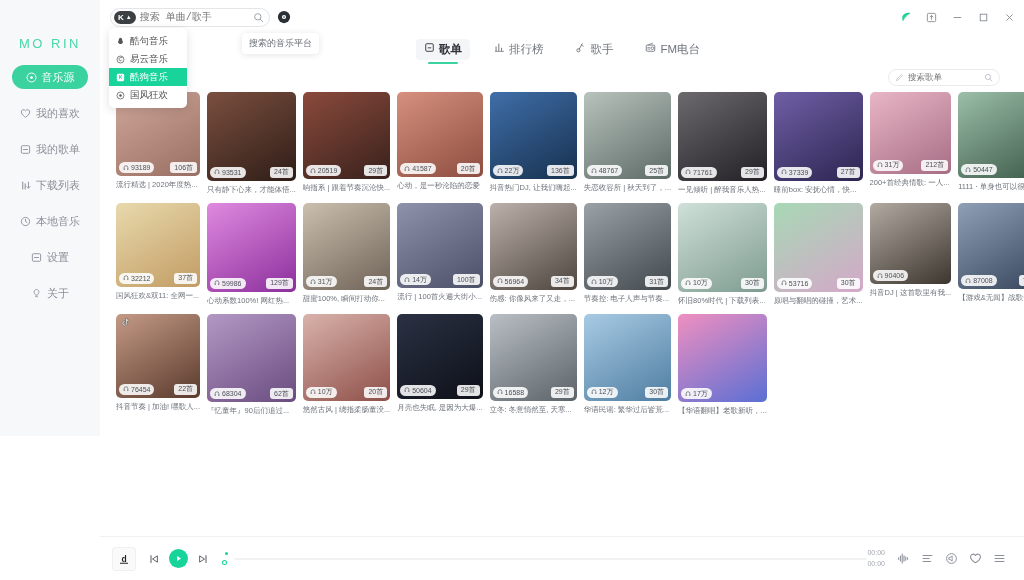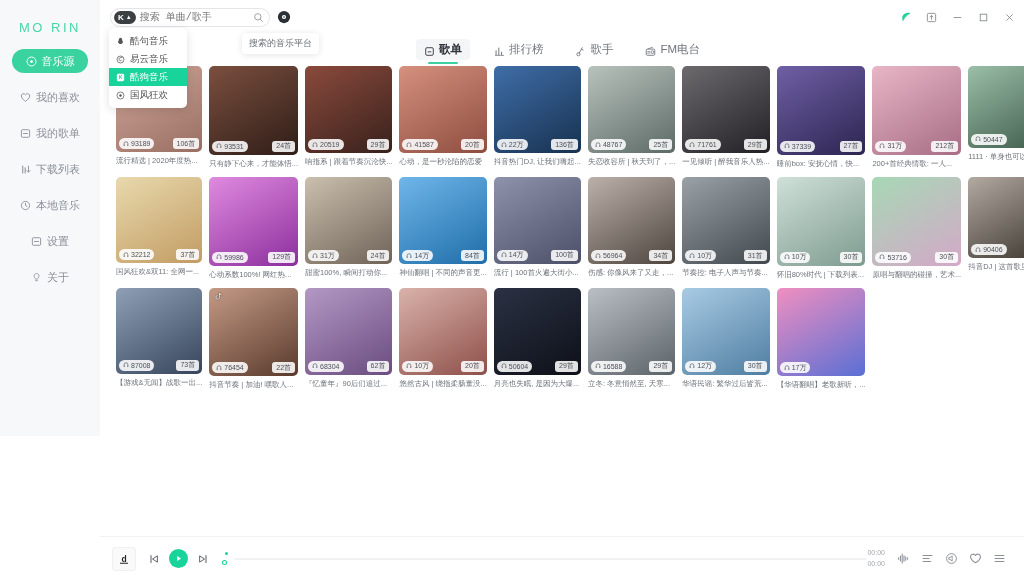--- a/index.html
+++ b/index.html
@@ -8,21 +8,21 @@
     font-family:"Liberation Sans","DejaVu Sans",sans-serif;
     background:#ffffff; color:#333; font-size:12px;
     -webkit-font-smoothing:antialiased;
   }
   .app { width:1024px; height:580px; display:flex; position:relative; background:#fff; }
 
   
   .sidebar {
     width:100px; height:436px; background:#f7f8fa;
     display:flex; flex-direction:column; align-items:center;
-    padding-top:12px; flex:0 0 100px; position:relative; z-index:5;
+    padding-top:28px; flex:0 0 100px; position:relative; z-index:5;
   }
   .logo { font-size:13px; letter-spacing:2.5px; color:#49d6a8; font-weight:500;
           margin:8px 0 14px 0; user-select:none; }
   .nav-item {
     width:76px; height:24px; border-radius:12px;
     display:flex; align-items:center; justify-content:center;
     gap:5px; margin-bottom:12px; color:#8a8f99; font-size:11px;
     cursor:pointer; white-space:nowrap;
   }
   .nav-item.active { background:#3ad29f; color:#fff; }
@@ -66,21 +66,21 @@
   .dd-ic svg { width:9px; height:9px; display:block; }
 
   .tooltip {
     position:absolute; top:33px; left:142px; background:#fff; color:#6b7077;
     font-size:9px; padding:4px 7px; border-radius:4px;
     box-shadow:0 1px 7px rgba(0,0,0,.11); z-index:30; white-space:nowrap;
   }
 
   
   .tabbar { height:30px; display:flex; align-items:center; justify-content:center; gap:16px; position:relative; }
-  .tab { display:flex; align-items:flex-end; gap:4px; font-size:11.5px; color:#6f747c;
+  .tab { display:flex; align-items:flex-start; gap:4px; font-size:11.5px; color:#6f747c;
          padding:3px 8px; border-radius:4px; cursor:pointer; white-space:nowrap; }
   .tab.active { background:#f4f5f7; color:#2d3138; font-weight:bold; }
   .tab-ic { width:11px; height:11px; display:inline-flex; flex:0 0 11px; }
   .tab-ic svg { width:11px; height:11px; display:block; }
   .tab-underline { position:absolute; bottom:-2px; left:0; width:30px; height:2px; background:#3ad29f; border-radius:1px; }
 
   
   .content-search-row { height:26px; display:flex; justify-content:flex-end; padding-right:24px; align-items:center; }
   .content-search {
     width:112px; height:17px; border:1px solid #e8eaec; border-radius:9px;
@@ -354,20 +354,36 @@
               <rect x="1.8" y="4.5" width="12.4" height="9" rx="1.6" stroke="currentColor" stroke-width="1.3"></rect>
               <circle cx="10.8" cy="9" r="2" stroke="currentColor" stroke-width="1.2"></circle>
               <path d="M4 8.2h3M4 10.4h3" stroke="currentColor" stroke-width="1.1" stroke-linecap="round"></path>
               <path d="M4.5 4.2 11 1.8" stroke="currentColor" stroke-width="1.1" stroke-linecap="round"></path>
             </svg>
           </span>
         <span>FM电台</span>
       </div>
     </div>
 
+    <div class="content-search-row">
+      <div class="content-search">
+        <span class="cs-ic">
+            <svg viewBox="0 0 16 16" fill="none">
+              <path d="M11.4 2.6 13.4 4.6 5.4 12.6 2.6 13.4 3.4 10.6 11.4 2.6Z" stroke="currentColor" stroke-width="1.3" stroke-linejoin="round"></path>
+            </svg>
+          </span>
+        <input value="" placeholder="搜索歌单" style="">
+        <span class="cs-ic">
+            <svg viewBox="0 0 16 16" fill="none">
+              <circle cx="7" cy="7" r="4.6" stroke="currentColor" stroke-width="1.5"></circle>
+              <path d="M10.4 10.4 14 14" stroke="currentColor" stroke-width="1.5" stroke-linecap="round"></path>
+            </svg>
+          </span>
+      </div>
+    </div>
 
     <div class="grid-wrap">
       <div class="grid" id="grid">
           <div class="card">
             <div class="cover" style="background:linear-gradient(150deg,#cfa79a,#9a6f63)">
               <span class="badge-play">
                 <svg viewBox="0 0 16 16" fill="none">
                   <path d="M3 10V7a5 5 0 0 1 10 0v3" stroke="currentColor" stroke-width="1.6" stroke-linecap="round"></path>
                   <rect x="1.8" y="9.2" width="2.6" height="4" rx="1.3" fill="currentColor"></rect>
                   <rect x="11.6" y="9.2" width="2.6" height="4" rx="1.3" fill="currentColor"></rect>
@@ -537,34 +553,20 @@
                 <svg viewBox="0 0 16 16" fill="none">
                   <path d="M3 10V7a5 5 0 0 1 10 0v3" stroke="currentColor" stroke-width="1.6" stroke-linecap="round"></path>
                   <rect x="1.8" y="9.2" width="2.6" height="4" rx="1.3" fill="currentColor"></rect>
                   <rect x="11.6" y="9.2" width="2.6" height="4" rx="1.3" fill="currentColor"></rect>
                 </svg>
                 <b style="font-weight:500">31万</b>
               </span>
               <span class="badge-count">24首</span>
             </div>
             <div class="card-title" title="甜蜜100%, 瞬间打动你...">甜蜜100%, 瞬间打动你...</div>
-          </div>
-          <div class="card">
-            <div class="cover" style="background:linear-gradient(150deg,#6fb6ea,#1f6da8)">
-              <span class="badge-play">
-                <svg viewBox="0 0 16 16" fill="none">
-                  <path d="M3 10V7a5 5 0 0 1 10 0v3" stroke="currentColor" stroke-width="1.6" stroke-linecap="round"></path>
-                  <rect x="1.8" y="9.2" width="2.6" height="4" rx="1.3" fill="currentColor"></rect>
-                  <rect x="11.6" y="9.2" width="2.6" height="4" rx="1.3" fill="currentColor"></rect>
-                </svg>
-                <b style="font-weight:500">14万</b>
-              </span>
-              <span class="badge-count">84首</span>
-            </div>
-            <div class="card-title" title="神仙翻唱 | 不同的声音更...">神仙翻唱 | 不同的声音更...</div>
           </div>
           <div class="card">
             <div class="cover" style="background:linear-gradient(150deg,#8e93ab,#4b5068)">
               <span class="badge-play">
                 <svg viewBox="0 0 16 16" fill="none">
                   <path d="M3 10V7a5 5 0 0 1 10 0v3" stroke="currentColor" stroke-width="1.6" stroke-linecap="round"></path>
                   <rect x="1.8" y="9.2" width="2.6" height="4" rx="1.3" fill="currentColor"></rect>
                   <rect x="11.6" y="9.2" width="2.6" height="4" rx="1.3" fill="currentColor"></rect>
                 </svg>
                 <b style="font-weight:500">14万</b>

